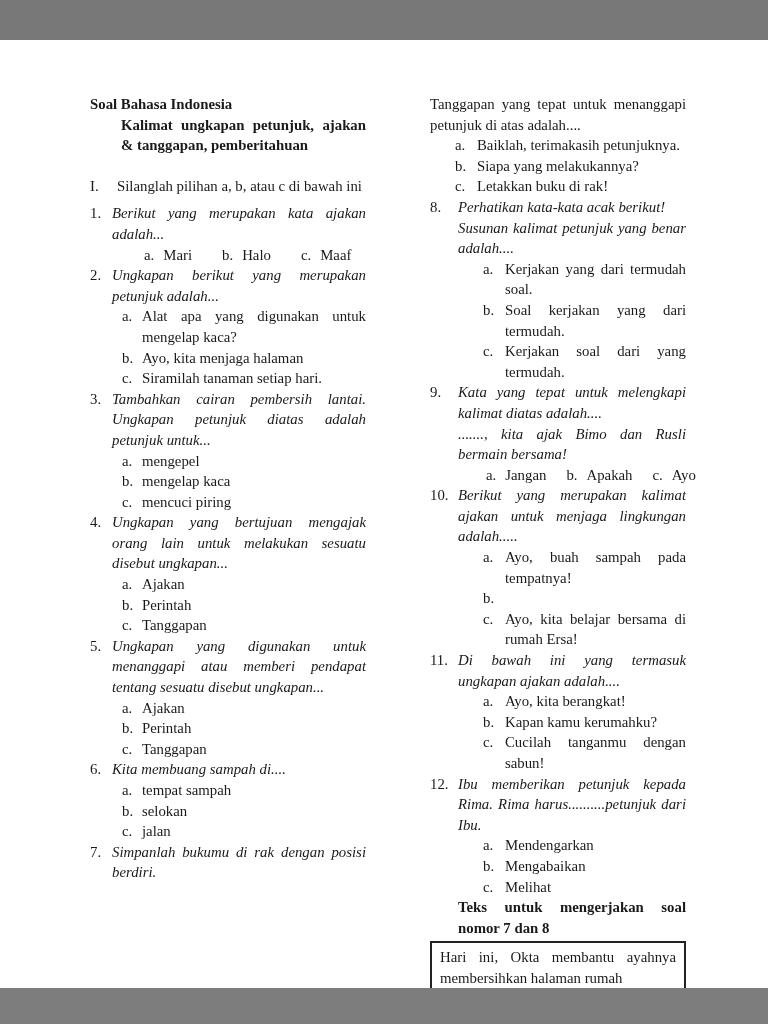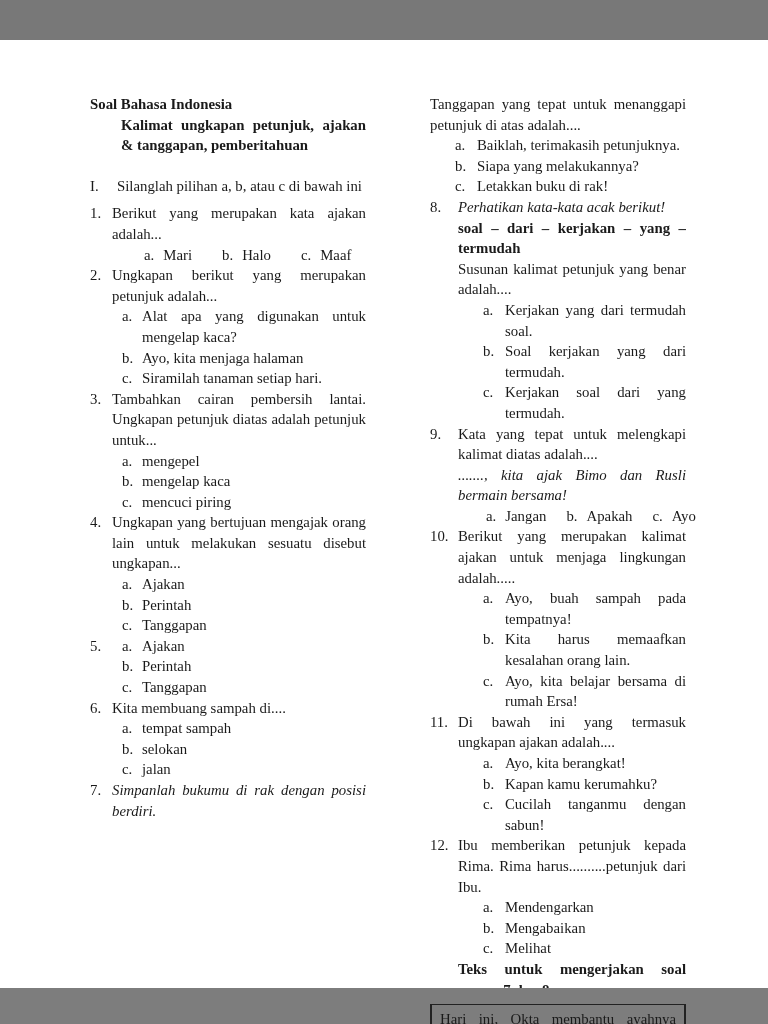--- a/index.html
+++ b/index.html
@@ -30,21 +30,21 @@
   .doc-header .subtitle { font-weight: bold; text-align: justify; margin-left: 31px; }
 
   .instruction { display: flex; margin-bottom: 7px; }
   .inum { flex: 0 0 27px; }
   .itext { flex: 1; }
 
   .q { display: flex; }
   .qnum { flex: 0 0 22px; }
   .col-right .qnum { flex: 0 0 28px; }
   .qbody { flex: 1; min-width: 0; }
-  .qtext { text-align: justify; }
+  .qtext { text-align: justify; font-style: italic; }
 
   .opt { display: flex; padding-left: 10px; }
   .col-right .opt { padding-left: 25px; }
   .olet { flex: 0 0 20px; }
   .col-right .olet { flex: 0 0 22px; }
   .otext { flex: 1; text-align: justify; }
 
   .opts-row { display: flex; padding-left: 32px; gap: 30px; }
   .col-right .opts-row { padding-left: 28px; gap: 20px; }
   .iopt { display: flex; }
@@ -158,20 +158,21 @@
             <div class="opt">
                 <span class="olet">c.</span>
                 <div class="otext">Tanggapan</div>
               </div>
           </div>
         </div>
 
         <div class="q">
           <span class="qnum">5.</span>
           <div class="qbody">
+            <div class="qtext">Ungkapan yang digunakan untuk menanggapi atau memberi pendapat tentang sesuatu disebut ungkapan...</div>
             <div class="opt">
                 <span class="olet">a.</span>
                 <div class="otext">Ajakan</div>
               </div>
             <div class="opt">
                 <span class="olet">b.</span>
                 <div class="otext">Perintah</div>
               </div>
             <div class="opt">
                 <span class="olet">c.</span>
@@ -223,21 +224,20 @@
           <div class="opt">
               <span class="olet">c.</span>
               <div class="otext">Letakkan buku di rak!</div>
             </div>
         </div>
 
         <div class="q">
           <span class="qnum">8.</span>
           <div class="qbody">
             <div class="qtext italic">Perhatikan kata-kata acak berikut!</div>
-            <div class="scrambled">soal – dari – kerjakan – yang – termudah</div>
             <div class="qtext">Susunan kalimat petunjuk yang benar adalah....</div>
             <div class="opt">
                 <span class="olet">a.</span>
                 <div class="otext">Kerjakan yang dari termudah soal.</div>
               </div>
             <div class="opt">
                 <span class="olet">b.</span>
                 <div class="otext">Soal kerjakan yang dari termudah.</div>
               </div>
             <div class="opt">
@@ -272,21 +272,20 @@
         <div class="q">
           <span class="qnum">10.</span>
           <div class="qbody">
             <div class="qtext">Berikut yang merupakan kalimat ajakan untuk menjaga lingkungan adalah.....</div>
             <div class="opt">
                 <span class="olet">a.</span>
                 <div class="otext">Ayo, buah sampah pada tempatnya!</div>
               </div>
             <div class="opt">
                 <span class="olet">b.</span>
-                <div class="otext">Kita harus memaafkan kesalahan orang lain.</div>
               </div>
             <div class="opt">
                 <span class="olet">c.</span>
                 <div class="otext">Ayo, kita belajar bersama di rumah Ersa!</div>
               </div>
           </div>
         </div>
 
         <div class="q">
           <span class="qnum">11.</span>

